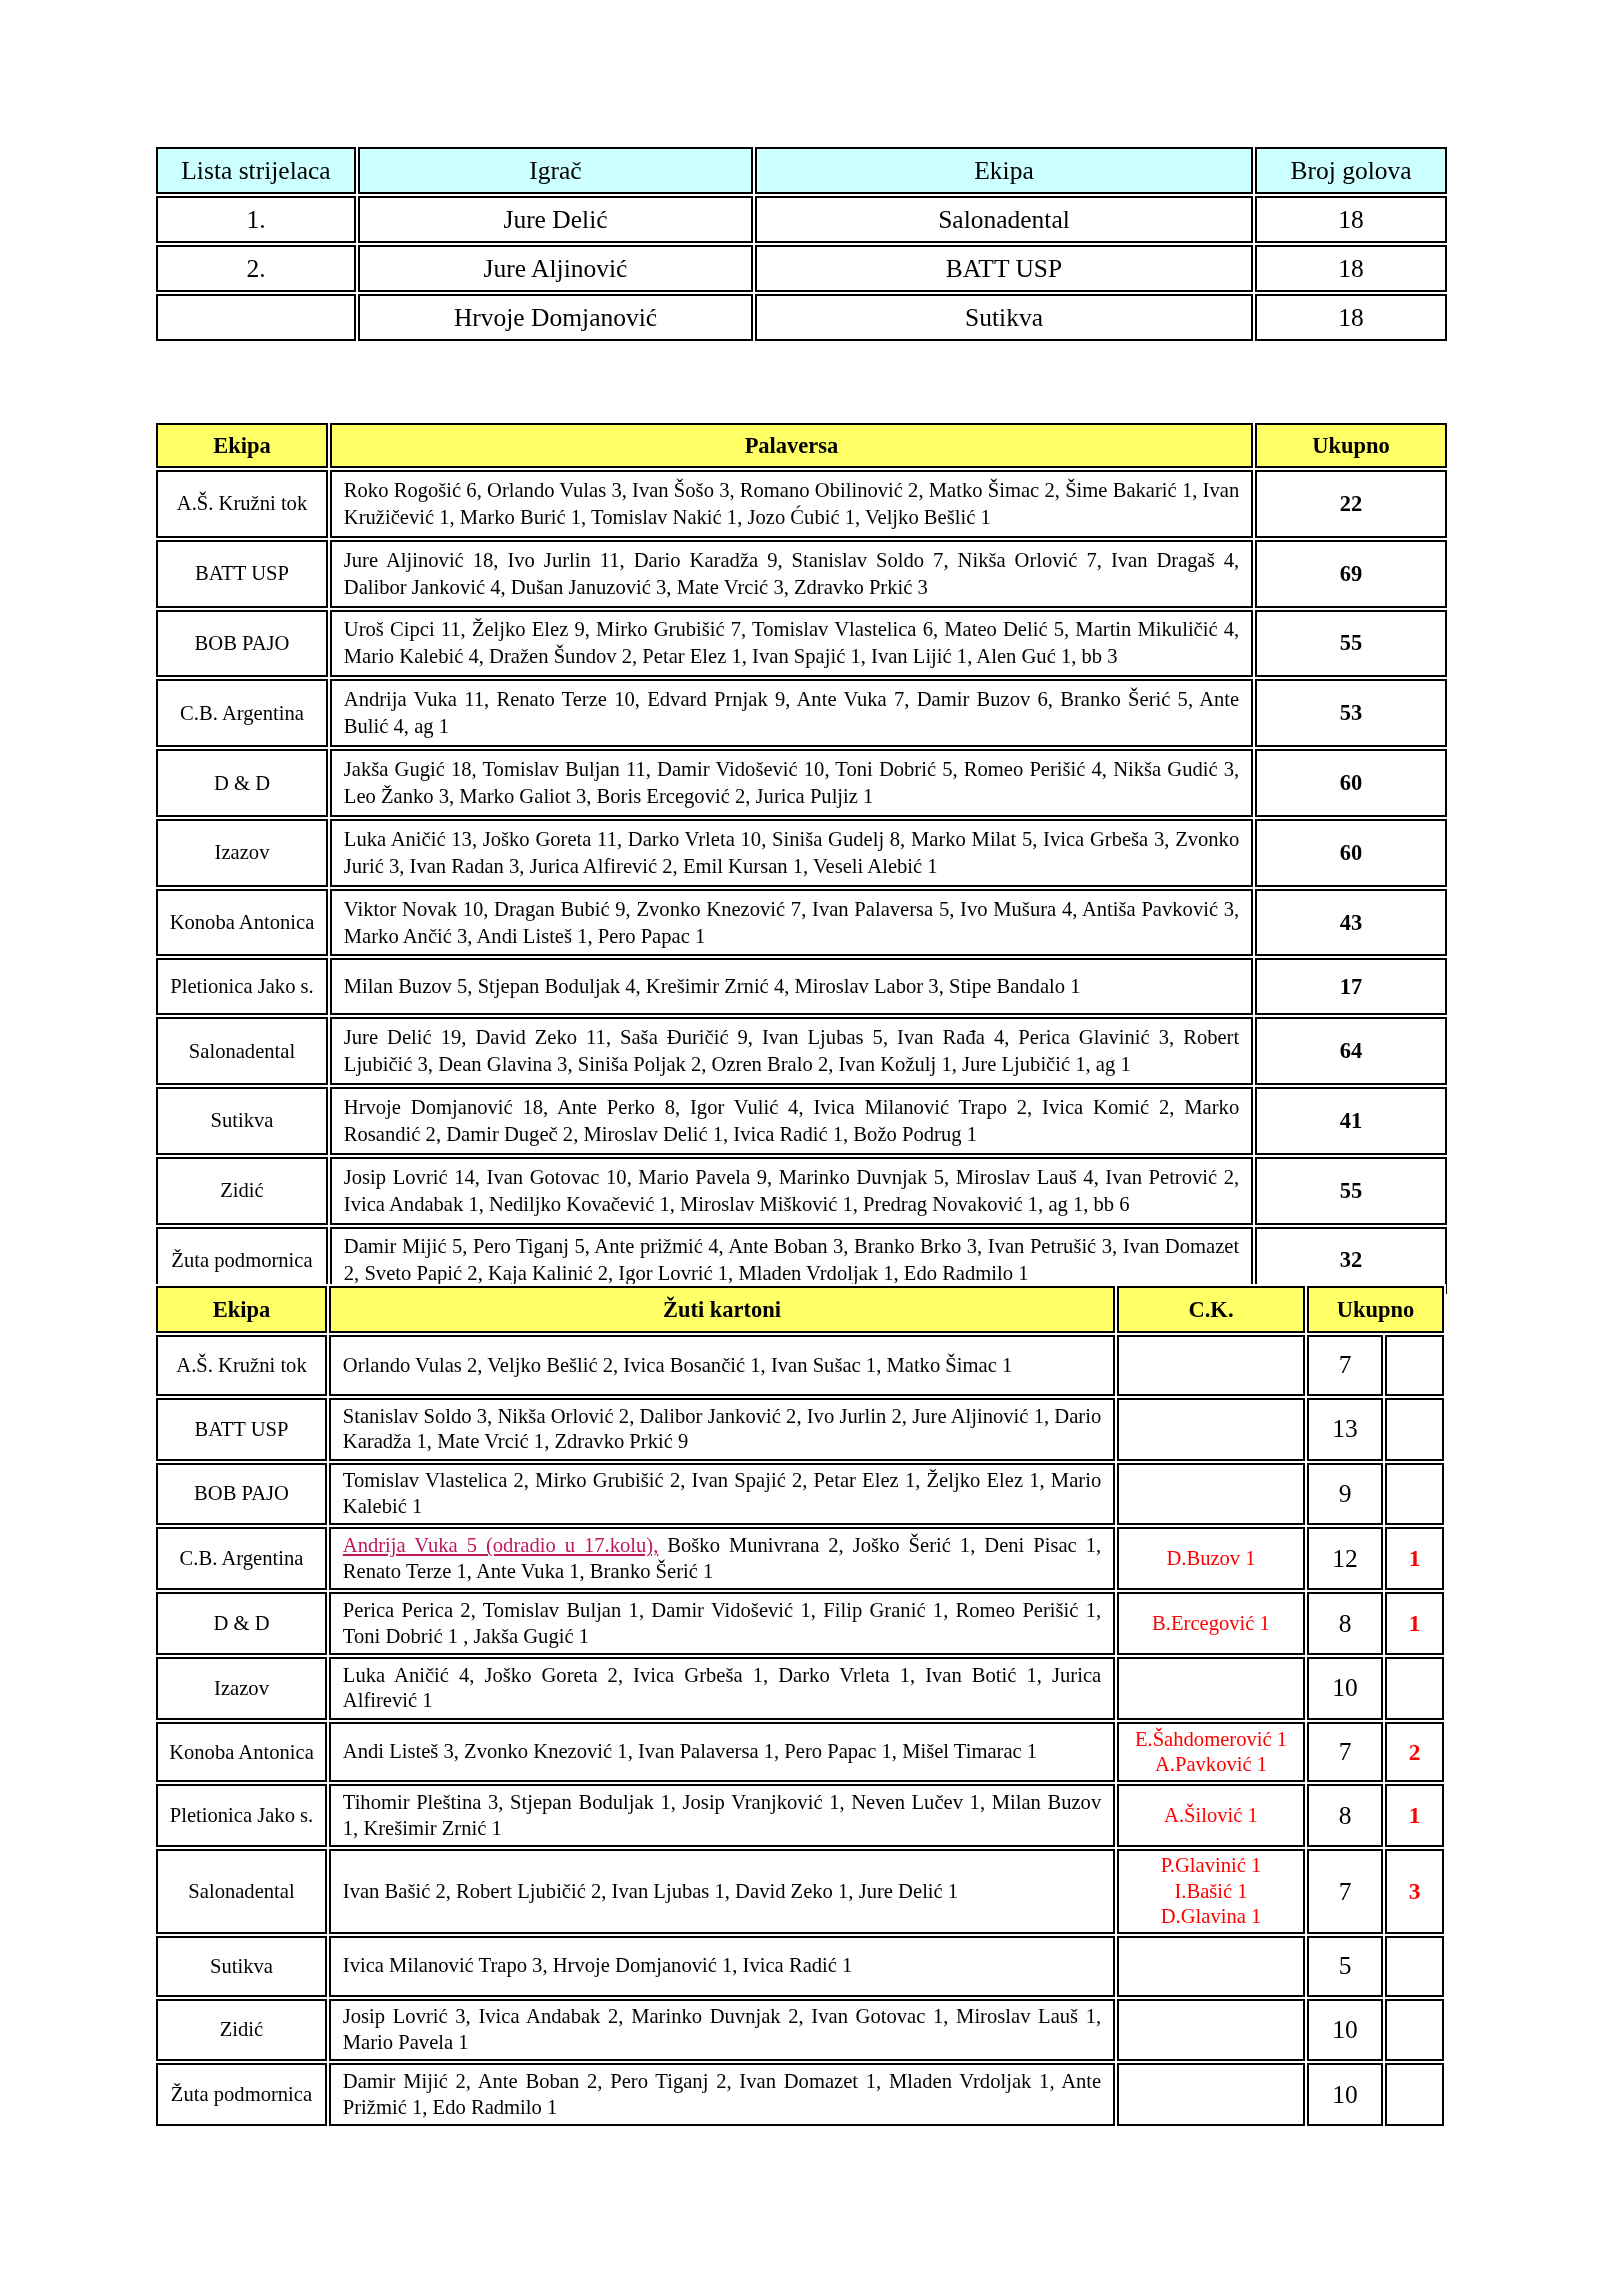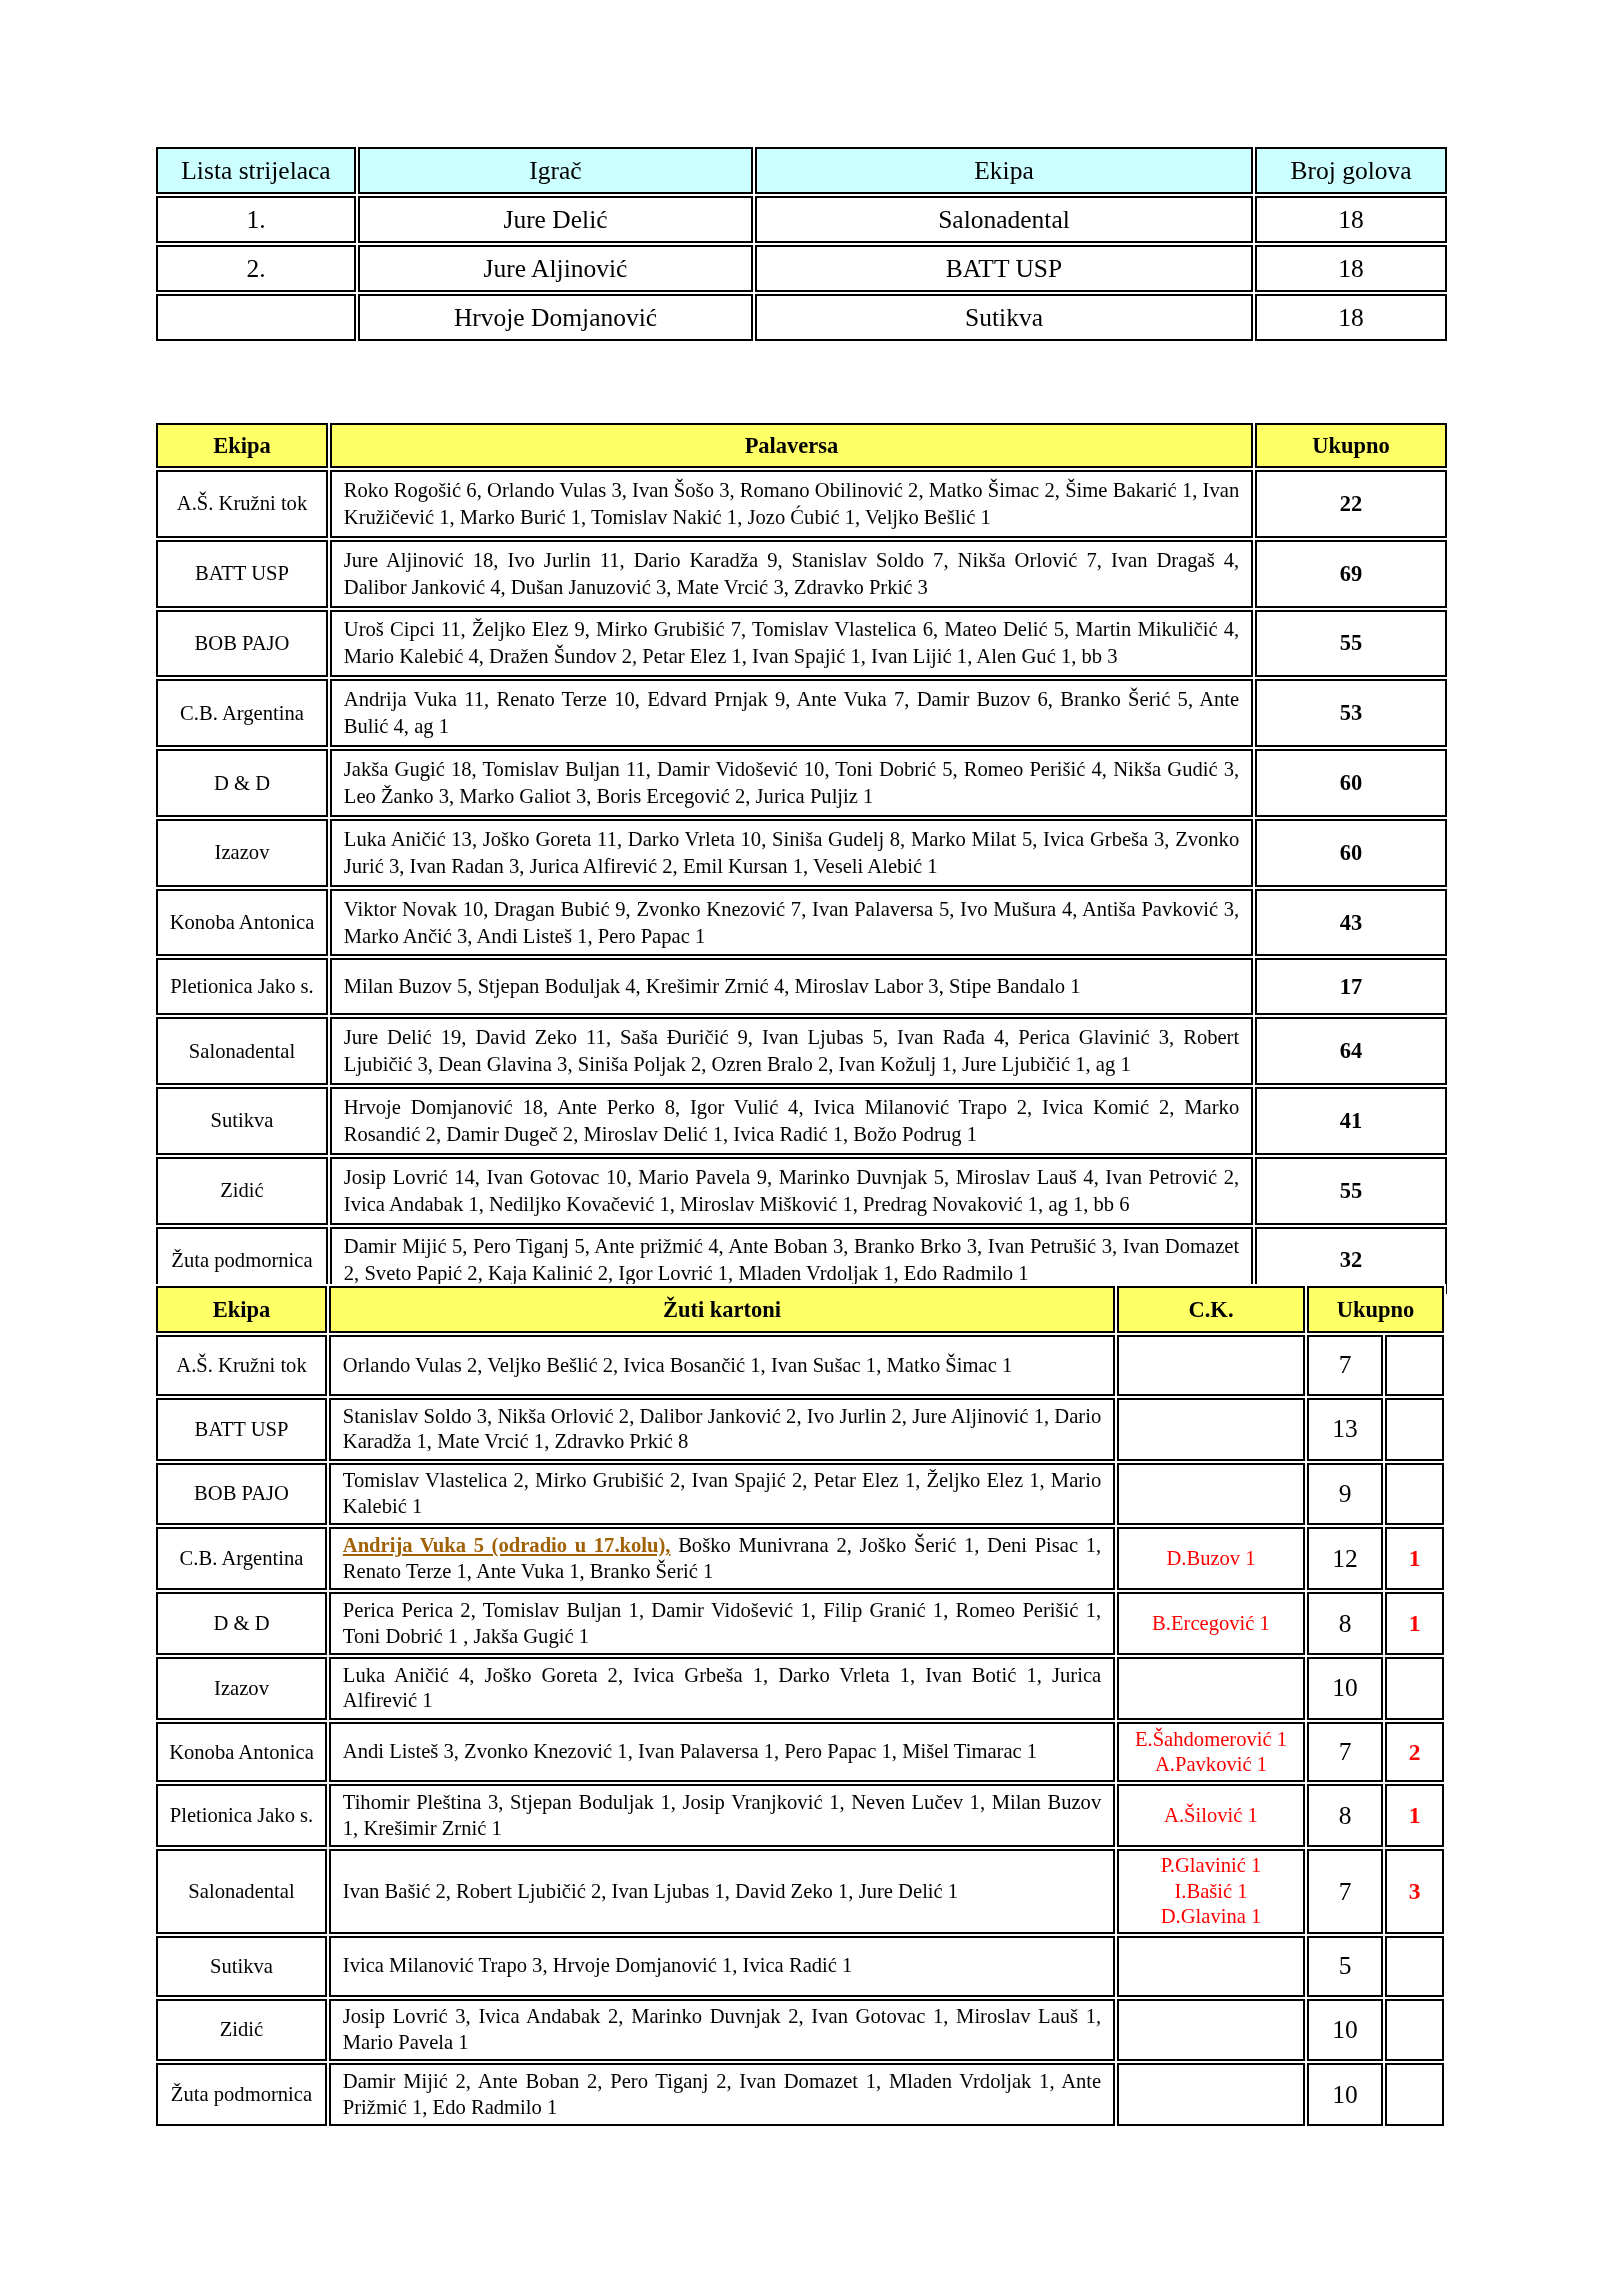--- a/index.html
+++ b/index.html
@@ -51,21 +51,21 @@
 
   
   .t3 { left: 154px; top: 1284px; width: 1292px; }
   .t3 th { background: #ffff66; font-size: 22.5px; height: 41px; }
   .t3 td { height: 49px; }
   .t3 .c-team     { text-align: center; font-size: 20.6px; padding: 0 5.9px; }
   .t3 .c-yellow   { text-align: justify; font-size: 20.6px; line-height: 25.5px; padding: 3.9px 11.8px; }
   .t3 .c-ck       { color: #ff0000; font-size: 20.6px; line-height: 25.5px; padding: 2px 7.8px; white-space: pre-line; text-align: center; }
   .t3 .c-total    { text-align: center; font-size: 25.5px; }
   .t3 .c-redtotal { text-align: center; color: #ff0000; font-weight: bold; font-size: 23.5px; }
-  .hl { color: #a16207; font-weight: bold; text-decoration: underline; }
+  .hl { color: #be185d; font-weight: normal; text-decoration: underline; }
 </style>
 </head>
 <body>
 
 <div class="page">
 
   <table class="t1">
     <colgroup>
       <col style="width:200px">
         <col style="width:395px">
@@ -216,21 +216,21 @@
         <tr>
           <td class="c-team">A.Š. Kružni tok</td>
           <td class="c-yellow"><span class="hl"></span> <span>Orlando Vulas 2, Veljko Bešlić 2, Ivica Bosančić 1, Ivan Sušac 1, Matko Šimac 1</span></td>
           <td class="c-ck"></td>
           <td class="c-total">7</td>
           <td class="c-redtotal"></td>
         </tr>
 
         <tr>
           <td class="c-team">BATT USP</td>
-          <td class="c-yellow"><span class="hl"></span> <span>Stanislav Soldo 3, Nikša Orlović 2, Dalibor Janković 2, Ivo Jurlin 2, Jure Aljinović 1, Dario Karadža 1, Mate Vrcić 1, Zdravko Prkić 8</span></td>
+          <td class="c-yellow"><span class="hl"></span> <span>Stanislav Soldo 3, Nikša Orlović 2, Dalibor Janković 2, Ivo Jurlin 2, Jure Aljinović 1, Dario Karadža 1, Mate Vrcić 1, Zdravko Prkić 9</span></td>
           <td class="c-ck"></td>
           <td class="c-total">13</td>
           <td class="c-redtotal"></td>
         </tr>
 
         <tr>
           <td class="c-team">BOB PAJO</td>
           <td class="c-yellow"><span class="hl"></span> <span>Tomislav Vlastelica 2, Mirko Grubišić 2, Ivan Spajić 2, Petar Elez 1, Željko Elez 1, Mario Kalebić 1</span></td>
           <td class="c-ck"></td>
           <td class="c-total">9</td>

